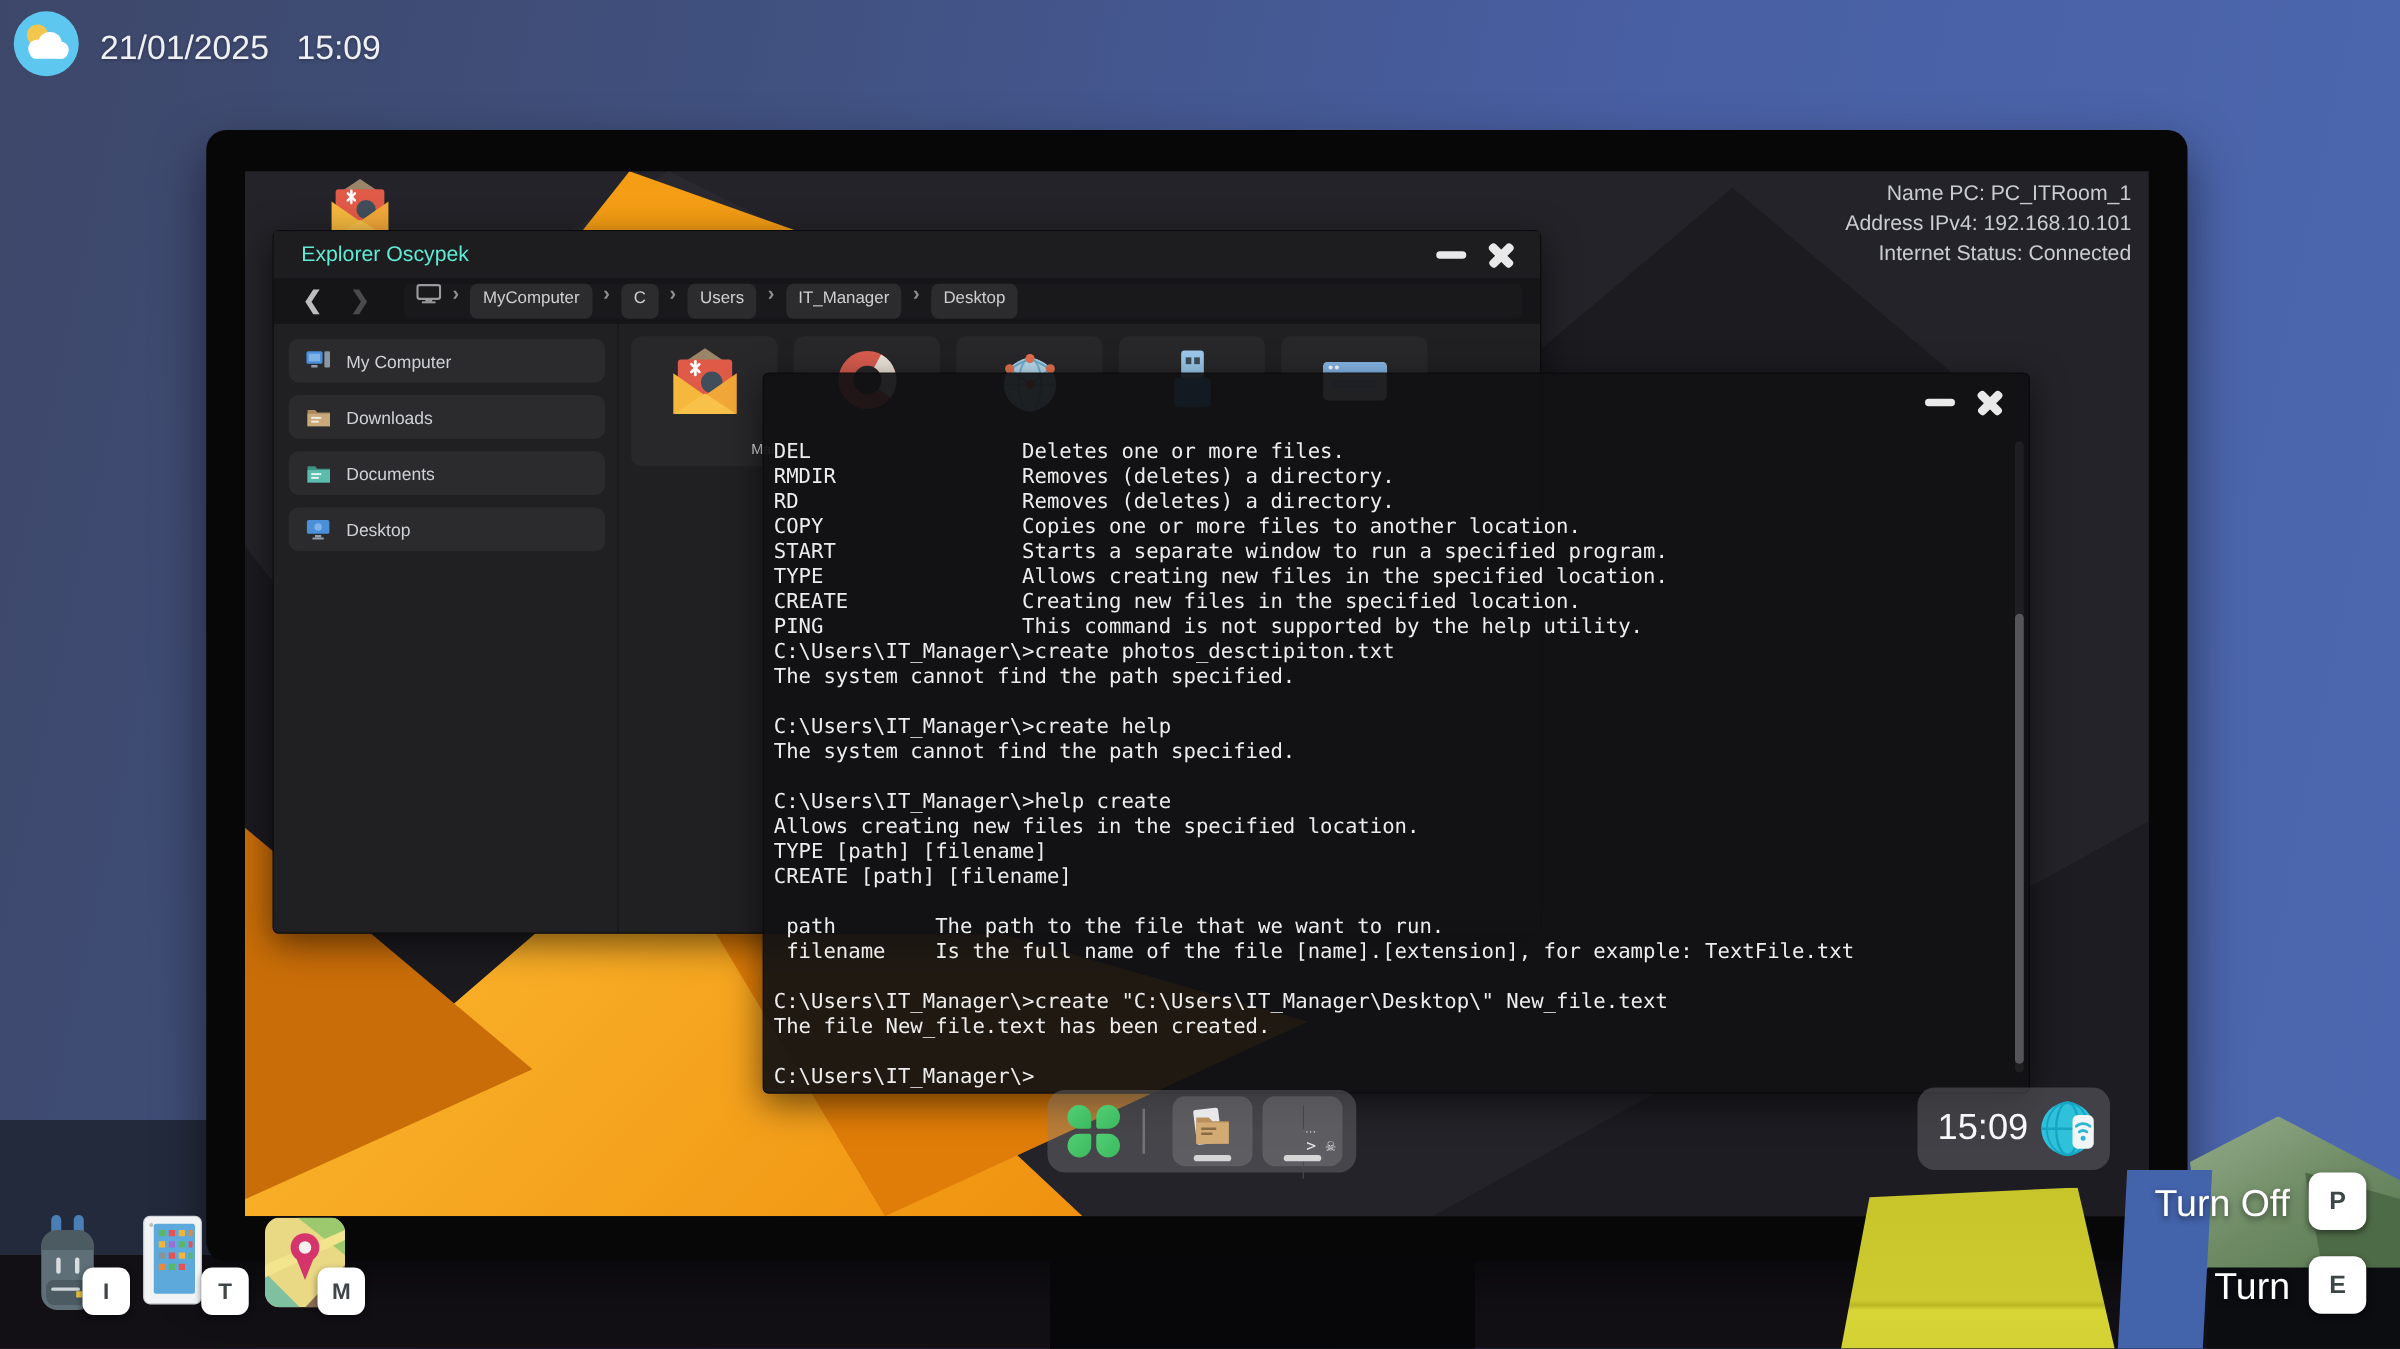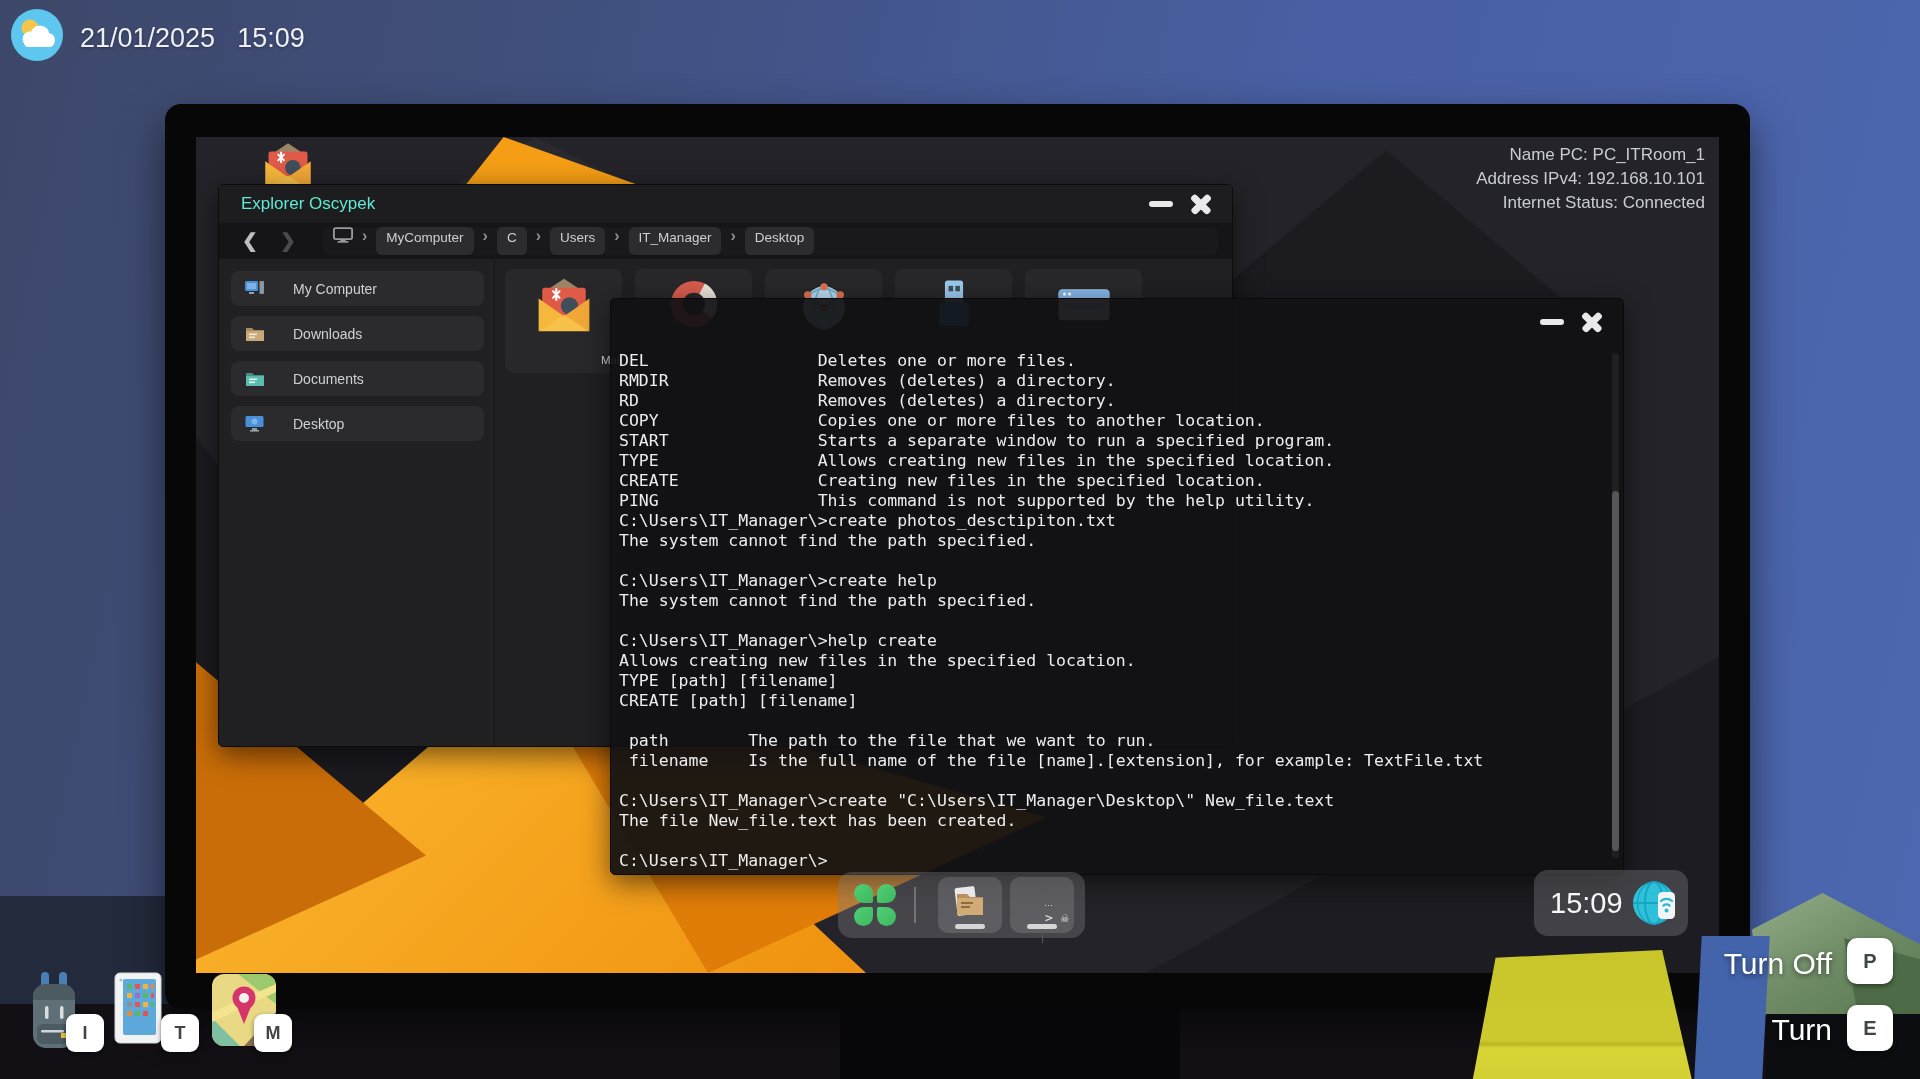--- a/index.html
+++ b/index.html
@@ -66,21 +66,21 @@
   .nav-fwd{left:56px;color:#4a4a4c;} .nav-fwd::before{content:"\276F";}
   .crumbstrip{position:absolute;left:104px;right:14px;top:4px;height:28px;background:#19191c;border-radius:6px;
               display:flex;gap:9px;padding:0 10px;box-sizing:border-box;}
   .crumb{background:#2c2c2f;border-radius:6px;padding:3px 10px;color:#cfcfcf;font-size:13.5px;cursor:pointer;}
   .crumb-sep{color:#8f8f91;font-size:12px;font-weight:bold;} .crumb-sep::before{content:"\203A";font-size:16px;}
   .expl-body{position:absolute;left:0;right:0;top:74px;bottom:0;}
   .sidebar{position:absolute;left:0;top:0;bottom:0;width:275px;border-right:1px solid #17171a;}
   .side-item{position:absolute;left:12px;width:253px;height:35px;background:#2b2b2e;border-radius:8px;
              display:flex;align-items:center;cursor:pointer;}
   .side-ico{margin-left:14px;width:20px;height:18px;display:flex;align-items:center;}
-  .side-label{margin-left:28px;color:#cfd2d4;font-size:14px;}
+  .side-label{margin-left:12px;color:#cfd2d4;font-size:14px;}
   .files{position:absolute;left:276px;top:0;right:0;bottom:0;}
   .tile{position:absolute;top:10px;width:117px;height:104px;background:#28282b;border-radius:8px;cursor:pointer;}
   .tile-ico{position:absolute;left:50%;top:6px;transform:translateX(-50%);}
   .tile-label{position:absolute;left:0;right:0;bottom:7px;text-align:right;color:#d8d8d8;font-size:11.5px;}
 
   
   .terminal{left:414px;top:161px;width:1012px;height:575px;background:rgba(17,17,19,0.93);border:1px solid #0a0a0b;}
   .terminal .titlebar{height:47px;border-bottom:1px solid rgba(255,255,255,0.07);}
   .terminal .win-title{margin-left:16px;font-family:"DejaVu Sans Mono",monospace;}
   .term-pre{position:absolute;left:8px;top:52px;margin:0;color:#ededed;

